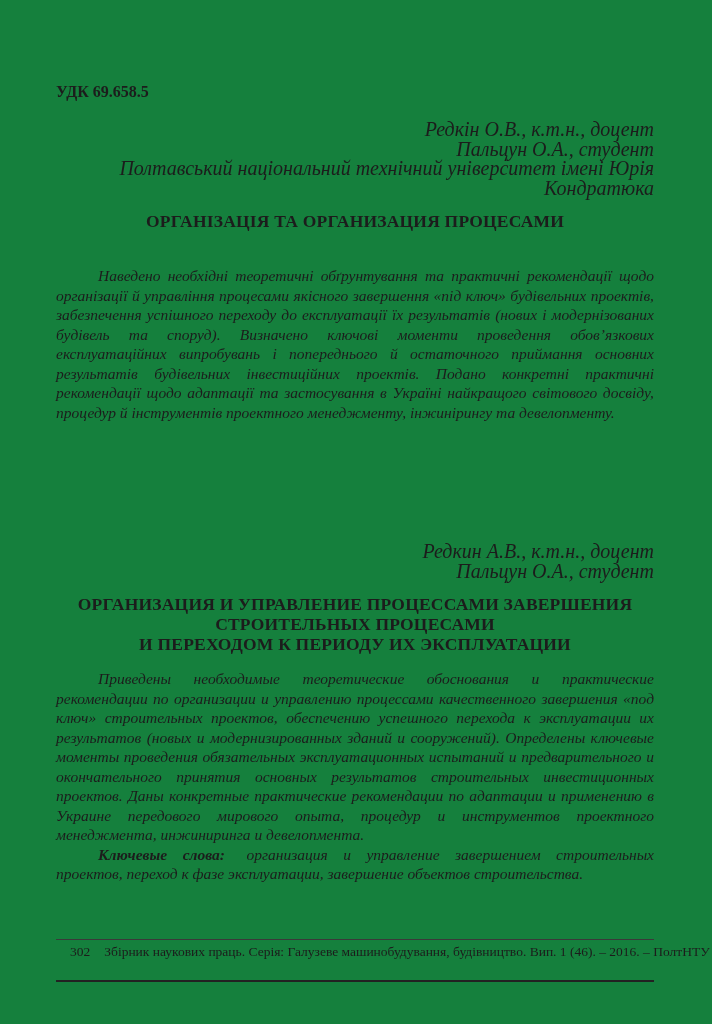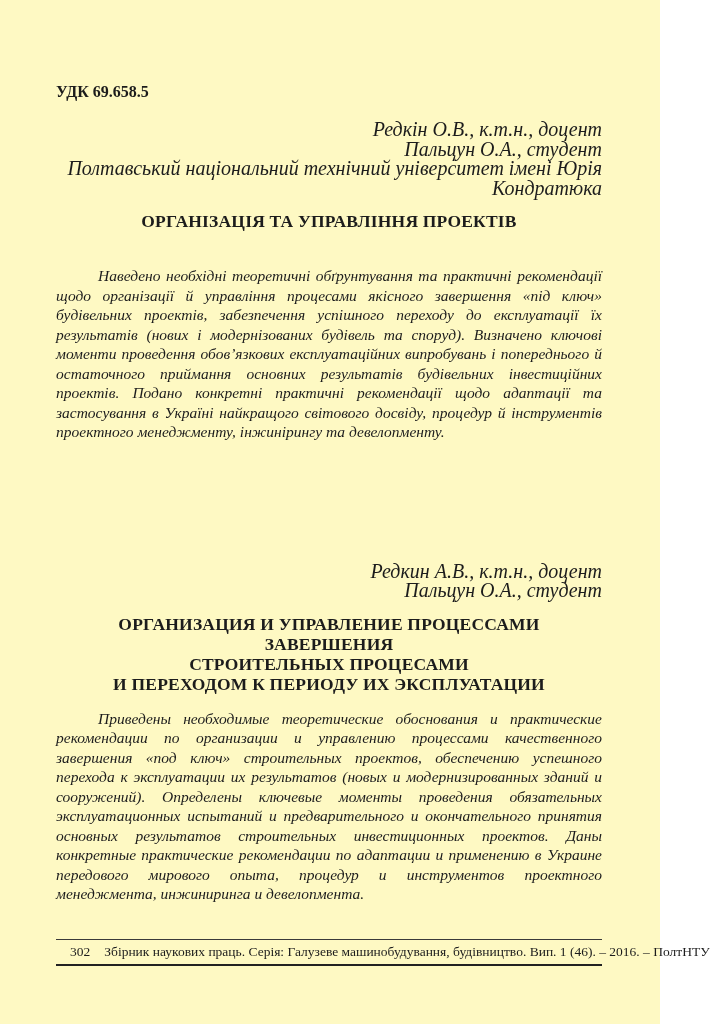--- a/index.html
+++ b/index.html
@@ -9,25 +9,25 @@
   }
   body {
     width: 724px;
     height: 1024px;
     font-family: "Liberation Serif", serif;
     color: #1c1c1c;
     overflow: hidden;
   }
   .page {
     position: relative;
-    width: 660px;
+    width: 712px;
     height: 1024px;
     box-sizing: border-box;
     padding: 82px 58px 0 56px;
-    background: #fef9c3;
+    background: #15803d;
   }
   .udc {
     font-weight: bold;
     font-size: 16px;
     line-height: 20px;
     margin: 0 0 18px 0;
   }
   .authors-block {
     text-align: right;
     font-style: italic;
@@ -66,21 +66,21 @@
   .section-ru {
     margin-top: 120px;
   }
   .page-footer {
     position: absolute;
     left: 56px;
     right: 58px;
     top: 939px;
     border-top: 1px solid #3a3a3a;
     border-bottom: 2px solid #222222;
-    padding: 3px 0 4px 0;
+    padding: 3px 0 20px 0;
     font-size: 13.5px;
     line-height: 17px;
     white-space: nowrap;
   }
   .page-number {
     display: inline-block;
     margin: 0 14px 0 14px;
   }
 </style>
 </head>
@@ -91,21 +91,21 @@
   <div class="udc">УДК 69.658.5</div>
 
   <section>
     <div class="authors-block">
       <div>Редкін О.В., к.т.н., доцент</div>
       <div>Пальцун О.А., студент</div>
       <div>Полтавський національний технічний університет імені Юрія Кондратюка</div>
     </div>
 
     <h1 class="article-title">
-      <span>ОРГАНІЗАЦІЯ ТА УПРАВЛІННЯ ПРОЕКТІВ</span><br>
+      <span>ОРГАНІЗАЦІЯ ТА ОРГАНИЗАЦИЯ ПРОЦЕСАМИ</span><br>
       <br>
     </h1>
 
     <p class="abstract">Наведено необхідні теоретичні обґрунтування та практичні рекомендації щодо організації й управління процесами якісного завершення «під ключ» будівельних проектів, забезпечення успішного переходу до експлуатації їх результатів (нових і модернізованих будівель та споруд). Визначено ключові моменти проведення обов’язкових експлуатаційних випробувань і попереднього й остаточного приймання основних результатів будівельних інвестиційних проектів. Подано конкретні практичні рекомендації щодо адаптації та застосування в Україні найкращого світового досвіду, процедур й інструментів проектного менеджменту, інжинірингу та девелопменту.</p>
 
   </section>
 
   <section class="section-ru">
     <div class="authors-block">
       <div>Редкин А.В., к.т.н., доцент</div>
@@ -113,19 +113,23 @@
     </div>
 
     <h1 class="article-title">
       <span>ОРГАНИЗАЦИЯ И УПРАВЛЕНИЕ ПРОЦЕССАМИ ЗАВЕРШЕНИЯ</span><br>
       <span>СТРОИТЕЛЬНЫХ ПРОЦЕСАМИ</span><br>
       <span>И ПЕРЕХОДОМ К ПЕРИОДУ ИХ ЭКСПЛУАТАЦИИ</span>
     </h1>
 
     <p class="abstract">Приведены необходимые теоретические обоснования и практические рекомендации по организации и управлению процессами качественного завершения «под ключ» строительных проектов, обеспечению успешного перехода к эксплуатации их результатов (новых и модернизированных зданий и сооружений). Определены ключевые моменты проведения обязательных эксплуатационных испытаний и предварительного и окончательного принятия основных результатов строительных инвестиционных проектов. Даны конкретные практические рекомендации по адаптации и применению в Украине передового мирового опыта, процедур и инструментов проектного менеджмента, инжиниринга и девелопмента.</p>
 
+    <p class="keywords">
+      <span class="kw-label">Ключевые слова:</span>
+      <span>организация и управление завершением строительных проектов, переход к фазе эксплуатации, завершение объектов строительства.</span>
+    </p>
   </section>
 
   <footer class="page-footer">
     <span class="page-number">302</span><span>Збірник наукових праць. Серія: Галузеве машинобудування, будівництво. Вип. 1 (46). – 2016. – ПолтНТУ</span>
   </footer>
 
 </div>
 
 </body></html>

